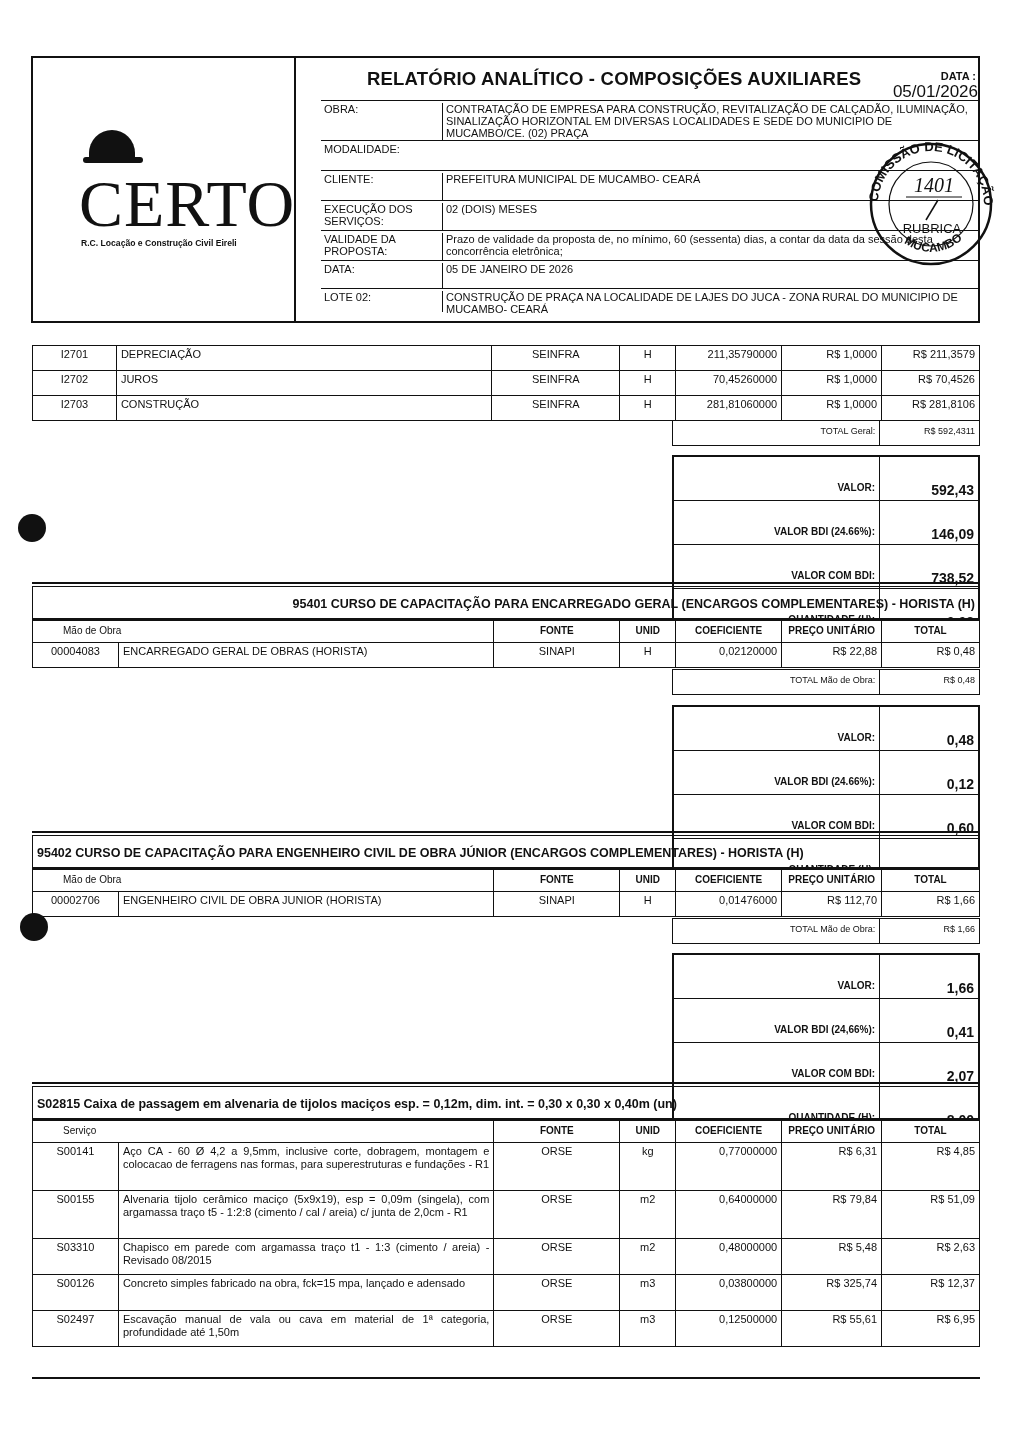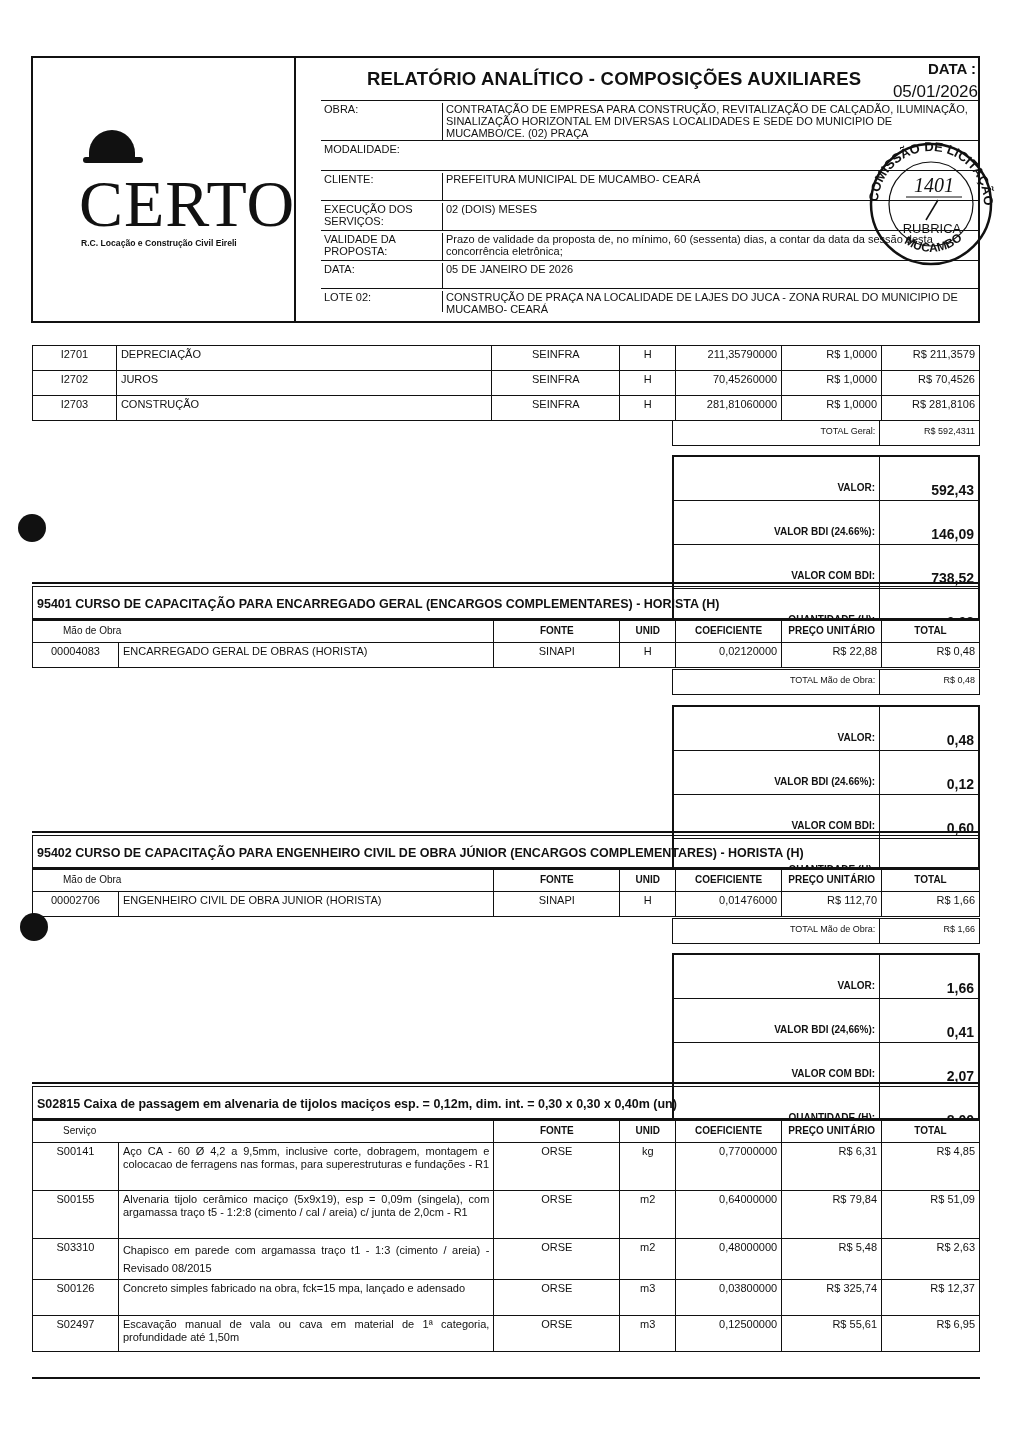--- a/index.html
+++ b/index.html
@@ -8,21 +8,21 @@
 
   
   .header { left: 31px; top: 56px; width: 949px; height: 267px; border: 2px solid #111; }
   .logo-box { left: 0; top: 0; width: 263px; height: 263px; border-right: 2px solid #111; }
   .logo-word { position: absolute; left: 46px; top: 108px; font-family: "Liberation Serif", serif; font-size: 66px; letter-spacing: 1px; color: #111; }
   .logo-sub { position: absolute; left: 48px; top: 180px; font-size: 8.6px; font-weight: bold; color: #111; }
   .helmet { position: absolute; left: 56px; top: 72px; width: 46px; height: 30px; background: #111; border-radius: 26px 26px 4px 4px; }
   .helmet::after { content:""; position:absolute; left:-6px; bottom:-3px; width:60px; height:6px; background:#111; border-radius:3px; }
   .title { left: 288px; top: 0; width: 659px; height: 42px; }
   .title-text { position: absolute; left: 46px; top: 10px; font-size: 18.5px; font-weight: bold; letter-spacing: 0.2px; }
-  .data-label { position: absolute; right: 4px; top: 2px; font-size: 15px; font-weight: bold; text-align: right; }
+  .data-label { position: absolute; right: 4px; top: 12px; font-size: 11px; font-weight: bold; text-align: right; }
   .data-value { position: absolute; right: 2px; top: 24px; font-size: 17px; }
   .hrow { position: absolute; left: 288px; width: 659px; border-top: 1px solid #111; font-size: 11px; }
   .hrow .lbl { position: absolute; left: 3px; top: 2px; width: 110px; line-height: 12px; }
   .hrow .val { position: absolute; left: 121px; top: 2px; width: 530px; line-height: 12px; border-left: 1px solid #111; padding-left: 3px; height: calc(100% - 2px); }
 
   
   .stamp { left: 866px; top: 140px; width: 130px; height: 128px; }
 
   
   table { border-collapse: collapse; font-size: 11px; border-radius: 16px; }
@@ -170,21 +170,21 @@
   <tr>
         <td class="r">QUANTIDADE (H):</td>
         <td class="r v">0,08</td>
       </tr>
 </tbody>
   </table>
 
 <div class="abs dot" style="left:18px;top:514px;"></div>
 
 <div class="abs thickline" style="left:32px;top:582px;width:948px;"></div>
-<div class="abs sec-title-box" style="left:32px;top:586px;width:948px;">95401 CURSO DE CAPACITAÇÃO PARA ENCARREGADO GERAL (ENCARGOS COMPLEMENTARES) - HORISTA (H)</div>
+<div class="abs sec-title-box" style="left:32px;top:586px;width:948px;text-align:right;">95401 CURSO DE CAPACITAÇÃO PARA ENCARREGADO GERAL (ENCARGOS COMPLEMENTARES) - HORISTA (H)</div>
 <table class="abs" style="left:32px;top:620px;width:948px;">
   <colgroup>
       <col style="width:86px">
       <col style="width:376px">
       <col style="width:126px">
       <col style="width:56px">
       <col style="width:106px">
       <col style="width:100px">
       <col style="width:98px">
     </colgroup>
@@ -350,21 +350,21 @@
     <td class="c" style="height:48px;">S00155</td>
     <td style="text-align:justify;line-height:13px;">Alvenaria tijolo cerâmico maciço (5x9x19), esp = 0,09m (singela), com argamassa traço t5 - 1:2:8 (cimento / cal / areia) c/ junta de 2,0cm - R1</td>
     <td class="c">ORSE</td>
     <td class="c">m2</td>
     <td class="r">0,64000000</td>
     <td class="r">R$ 79,84</td>
     <td class="r">R$ 51,09</td>
   </tr>
   <tr>
     <td class="c" style="height:36px;">S03310</td>
-    <td style="text-align:justify;line-height:18px;">Chapisco em parede com argamassa traço t1 - 1:3 (cimento / areia) - Revisado 08/2015</td>
+    <td style="text-align:justify;line-height:13px;">Chapisco em parede com argamassa traço t1 - 1:3 (cimento / areia) - Revisado 08/2015</td>
     <td class="c">ORSE</td>
     <td class="c">m2</td>
     <td class="r">0,48000000</td>
     <td class="r">R$ 5,48</td>
     <td class="r">R$ 2,63</td>
   </tr>
   <tr>
     <td class="c" style="height:36px;">S00126</td>
     <td style="text-align:justify;line-height:13px;">Concreto simples fabricado na obra, fck=15 mpa, lançado e adensado</td>
     <td class="c">ORSE</td>

